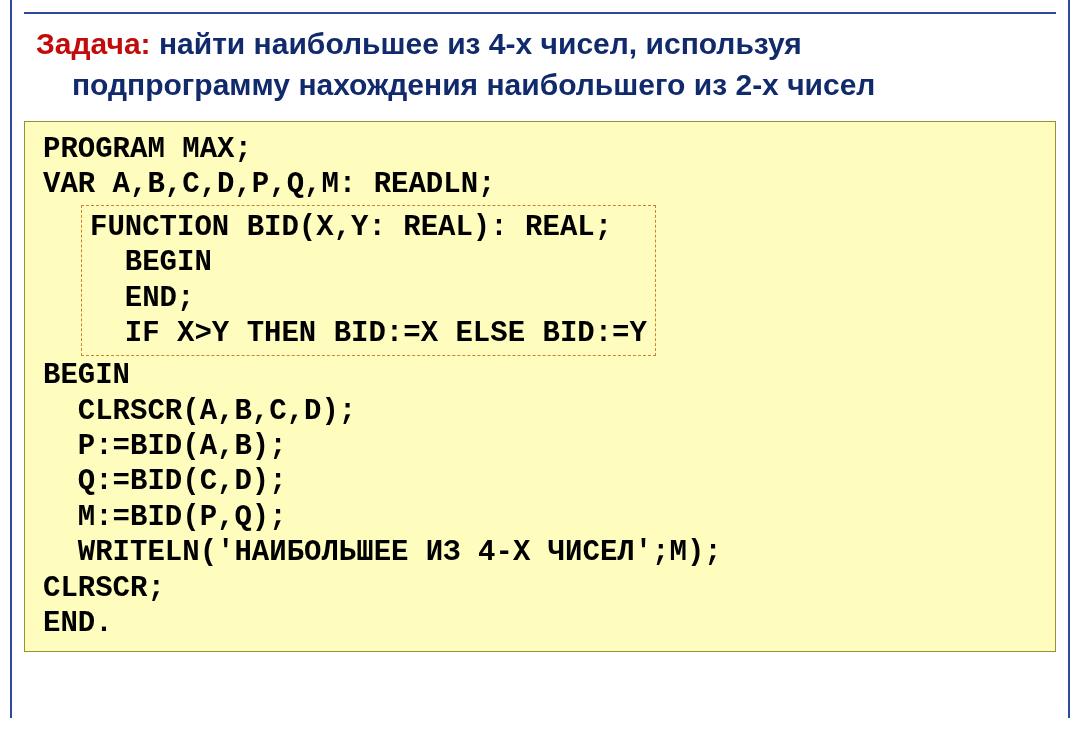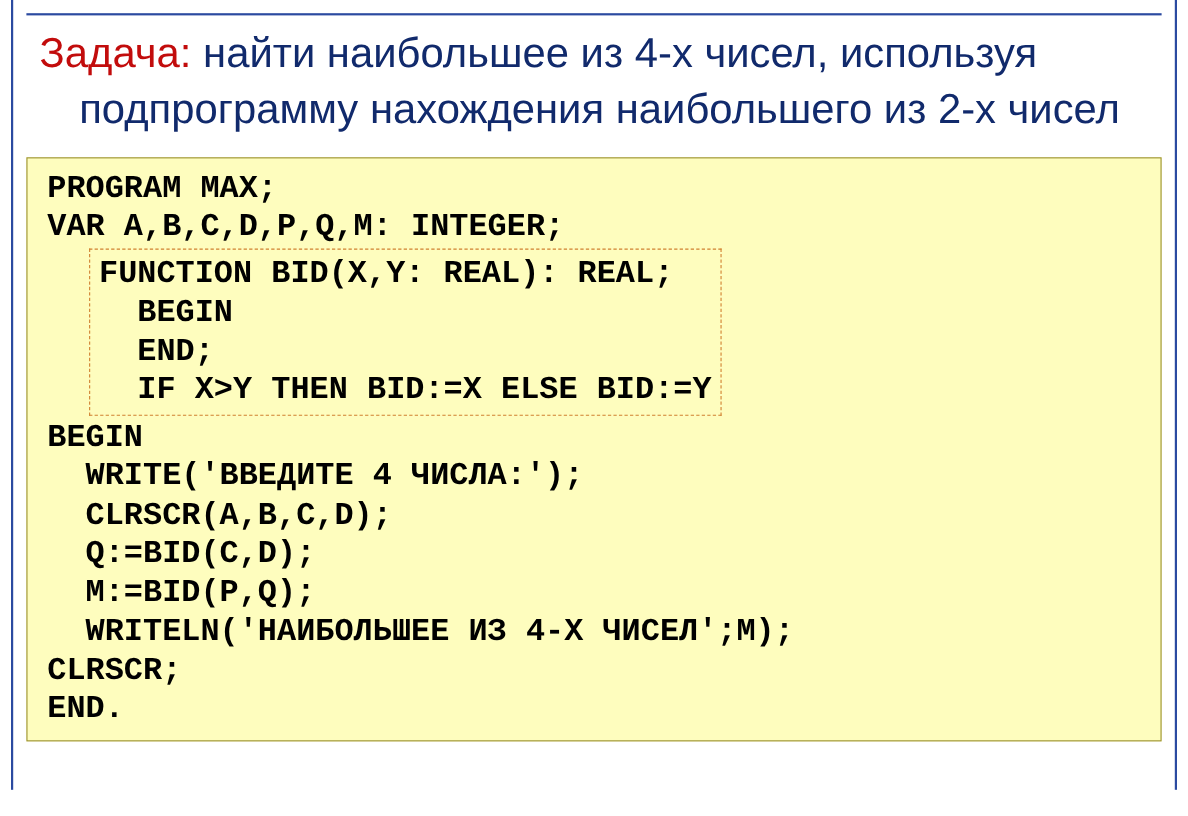--- a/index.html
+++ b/index.html
@@ -20,22 +20,22 @@
     height: 718px;
     box-sizing: border-box;
     position: relative;
   }
   .top-rule {
     height: 2px;
     background: #2b4aa0;
     margin-bottom: 10px;
   }
   .task {
-    font-size: 38px;
-    font-weight: normal;
+    font-size: 30px;
+    font-weight: bold;
     color: #112a6c;
     line-height: 1.35;
     text-align: justify;
     padding: 0 12px 10px 12px;
   }
   .task .label {
     color: #c20c0c;
   }
   .task-line2 {
     padding-left: 36px;
@@ -71,31 +71,31 @@
 <div class="page">
   <div class="top-rule"></div>
 
   <div class="task">
     <span class="label">Задача:</span><span> найти наибольшее из 4-х чисел, используя</span><br>
     <span class="task-line2">подпрограмму нахождения наибольшего из 2-х чисел</span>
   </div>
 
   <div class="codebox">
     <pre>PROGRAM MAX;</pre>
-    <pre>VAR A,B,C,D,P,Q,M: INTEGER;</pre>
+    <pre>VAR A,B,C,D,P,Q,M: READLN;</pre>
 
     <div class="func-frame">
       <pre>FUNCTION BID(X,Y: REAL): REAL;</pre>
       <pre>  BEGIN</pre>
       <pre>  END;</pre>
       <pre>  IF X&gt;Y THEN BID:=X ELSE BID:=Y</pre>
     </div>
 
     <pre>BEGIN</pre>
-    <pre>  WRITE('ВВЕДИТЕ 4 ЧИСЛА:');</pre>
     <pre>  CLRSCR(A,B,C,D);</pre>
+    <pre>  P:=BID(A,B);</pre>
     <pre>  Q:=BID(C,D);</pre>
     <pre>  M:=BID(P,Q);</pre>
     <pre>  WRITELN('НАИБОЛЬШЕЕ ИЗ 4-Х ЧИСЕЛ';M);</pre>
     <pre>CLRSCR;</pre>
     <pre>END.</pre>
   </div>
 </div>
 
 </body></html>

